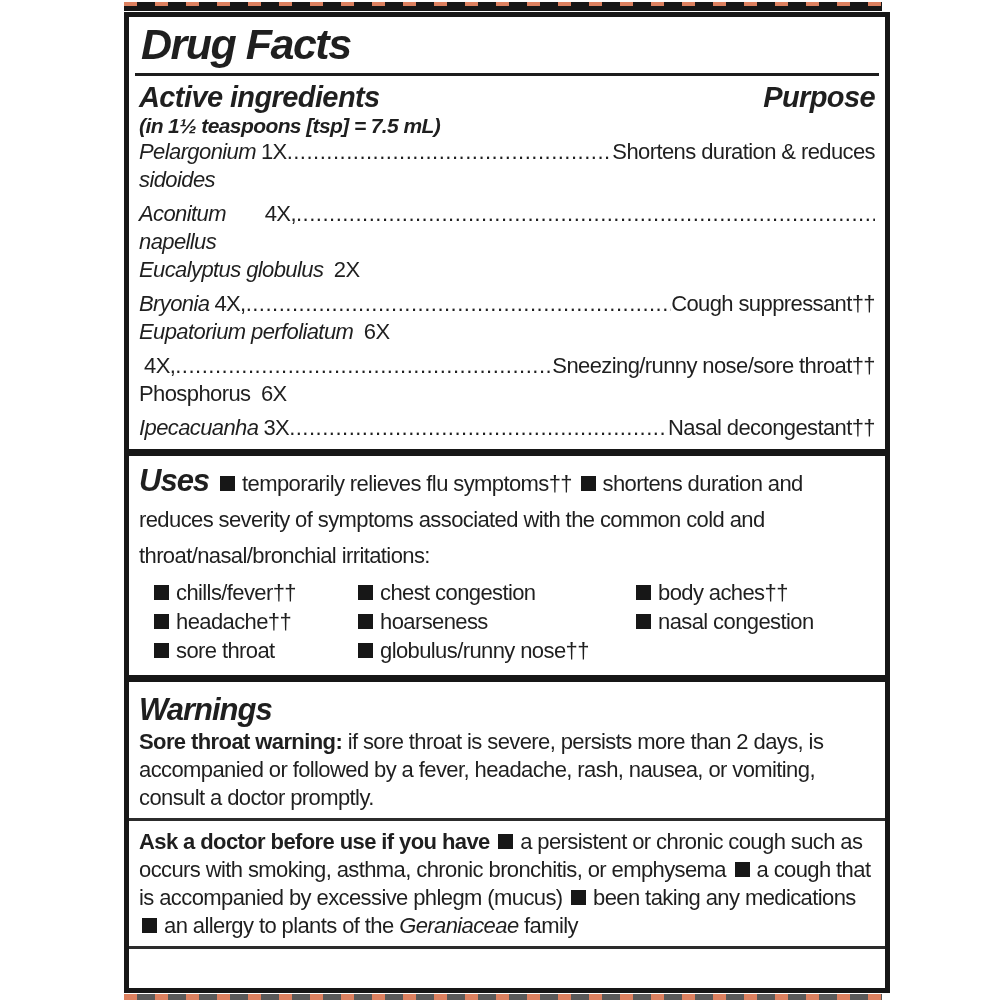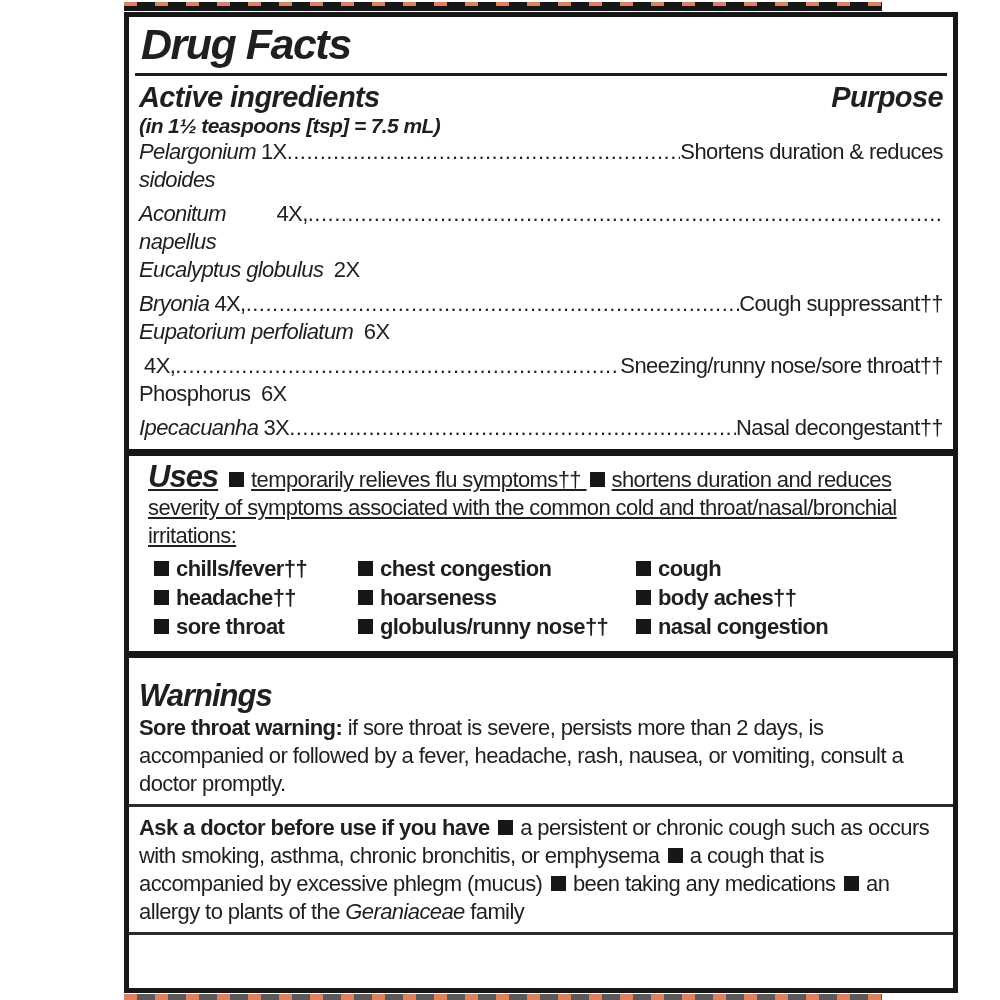--- a/index.html
+++ b/index.html
@@ -14,21 +14,21 @@
       repeating-linear-gradient(90deg, #dd8160 0 13px, #171717 13px 31px),
       linear-gradient(#171717,#171717);
     background-size:100% 4px, 100% 100%;
     background-repeat:no-repeat;
   }
   .strip-bottom {
     position:absolute; left:124px; top:994px; width:758px; height:6px;
     background-image:repeating-linear-gradient(90deg, #dd8160 0 13px, #5a5a5a 13px 31px);
   }
   .panel {
-    position:absolute; left:124px; top:12px; width:834px; height:981px;
+    position:absolute; left:124px; top:12px; width:766px; height:981px;
     box-sizing:border-box; border:5px solid #171717; background:#fff;
     padding:2px 10px 0 10px; overflow:hidden;
   }
   .title {
     font-size:43px; font-weight:bold; font-style:italic;
     letter-spacing:-1.5px; padding:1px 0 5px 2px; line-height:48px;
   }
   .rule-title { height:3px; background:#1d1d1d; margin:0 -4px; }
   .head-row {
     display:flex; justify-content:space-between; align-items:baseline;
@@ -47,26 +47,26 @@
   .bar { height:7px; background:#171717; margin:7px -10px; }
   .thin { height:3px; background:#2c2c2c; margin:5px -10px 7px; }
   .sec-head-inline {
     font-size:31px; font-weight:bold; font-style:italic; margin-right:8px;
     letter-spacing:-1px;
   }
   .sq {
     display:inline-block; width:15px; height:15px; background:#171717;
     margin:0 7px 0 3px;
   }
-  .uses-p { font-size:22px; line-height:28px; margin:7px 9px 4px;text-decoration:underline; }
-  .cols { display:flex; padding-left:12px; margin:1px 0 10px; font-size:22px; line-height:29px;font-weight:bold; }
+  .uses-p { font-size:22px; line-height:36px; margin:7px 0 4px; }
+  .cols { display:flex; padding-left:12px; margin:1px 0 10px; font-size:22px; line-height:29px; }
   .col-1 { width:204px; } .col-2 { width:278px; } .col-3 { flex:1; }
   .b-line { white-space:nowrap; }
   .sec-head {
-    font-size:31px; font-weight:bold; font-style:italic; margin:20px 0 1px;
+    font-size:31px; font-weight:bold; font-style:italic; margin:10px 0 1px;
     letter-spacing:-1px; line-height:35px;
   }
   .w-p { font-size:22px; line-height:28px; margin:1px 0 6px; }
   .lead { font-weight:bold;text-align:center; }
 </style>
 </head>
 <body>
 
 <div class="strip-top"></div>
 <div class="strip-bottom"></div>
@@ -153,21 +153,20 @@
       <div class="b-line"><span class="sq"></span><span>chills/fever††</span></div>
       <div class="b-line"><span class="sq"></span><span>headache††</span></div>
       <div class="b-line"><span class="sq"></span><span>sore throat</span></div>
     </div>
     <div class="col-2">
       <div class="b-line"><span class="sq"></span><span>chest congestion</span></div>
       <div class="b-line"><span class="sq"></span><span>hoarseness</span></div>
       <div class="b-line"><span class="sq"></span><span>globulus/runny nose††</span></div>
     </div>
     <div class="col-3">
-      <div class="b-line"><span class="sq"></span><span>cough</span></div>
       <div class="b-line"><span class="sq"></span><span>body aches††</span></div>
       <div class="b-line"><span class="sq"></span><span>nasal congestion</span></div>
     </div>
   </div>
 
   <div class="bar"></div>
 
   <div class="sec-head">Warnings</div>
 
   <p class="w-p">

